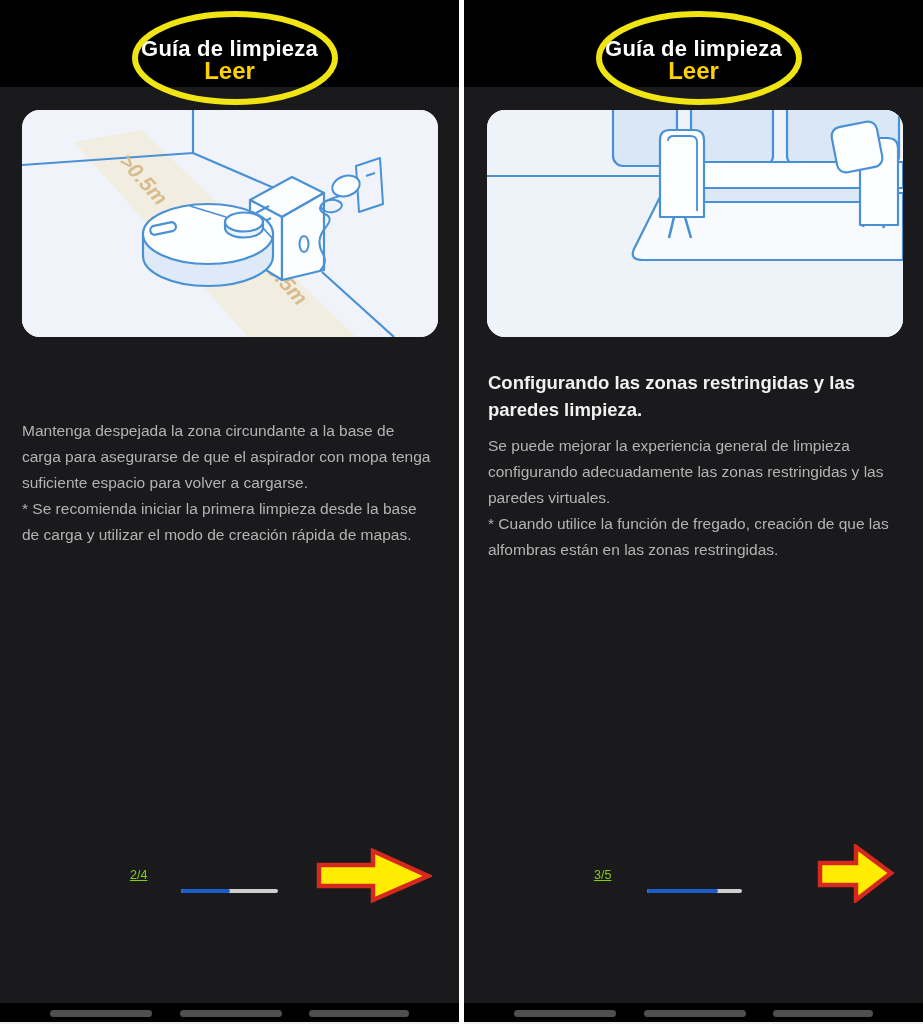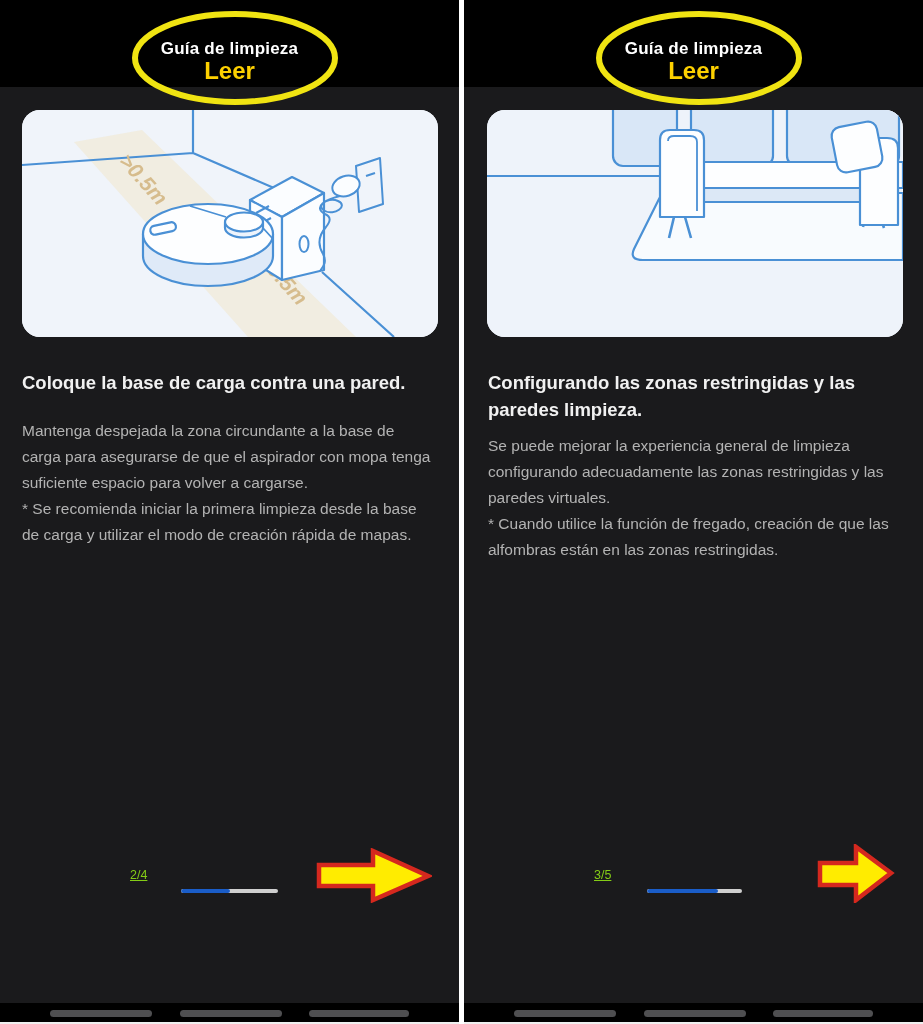--- a/index.html
+++ b/index.html
@@ -4,21 +4,21 @@
 <style>
   * { box-sizing: border-box; margin: 0; padding: 0; }
   html,body { width:923px; height:1024px; overflow:hidden; }
   body { background:#000; display:flex; font-family:"Liberation Sans", sans-serif; }
 
   .panel { position:relative; width:459px; height:1024px; background:#1a1a1c; overflow:hidden; }
   .divider { width:5px; height:1024px; background:#ffffff; flex:none; }
 
   .panel-header { position:absolute; top:0; left:0; right:0; height:87px; background:#000;
     display:flex; flex-direction:column; align-items:center; justify-content:flex-end; padding-bottom:6px; }
-  .header-title { color:#ffffff; font-size:17px; font-weight:bold; line-height:23px; letter-spacing:.2px; }
+  .header-title { color:#ffffff; font-size:22px; font-weight:bold; line-height:23px; letter-spacing:.2px; }
   .header-action { color:#fdd000; font-size:24px; font-weight:bold; line-height:21px; }
 
   .ellipse-annotation { position:absolute; left:130px; top:9px; width:210px; height:98px; z-index:6; pointer-events:none; }
 
   .illustration-card { position:absolute; left:22px; top:110px; width:416px; height:227px;
     border-radius:18px; overflow:hidden; background:#f0f4fa; }
   .panel.p2 .illustration-card { left:23px; }
 
   .slide-heading { position:absolute; left:22px; top:369px; width:430px; color:#f1f1f1;
     font-size:18.5px; font-weight:bold; line-height:27px; white-space:pre-line; }
@@ -90,21 +90,20 @@
         <path d="M121,124 L121,146 A65,30 0 0 0 251,146 L251,124" fill="#dfeaf8"></path>
         <ellipse cx="186" cy="124" rx="65" ry="30" fill="#fdfeff"></ellipse>
         <path d="M204,107 L168,96 M241,118 L251,129" stroke-width="1.8" fill="none"></path>
         <path d="M203,112 L203,118 A19,9.5 0 0 0 241,118 L241,112" fill="#eef4fc"></path>
         <ellipse cx="222" cy="112" rx="19" ry="9.5" fill="#fdfeff"></ellipse>
         <rect x="128" y="114" width="26" height="9" rx="4.5" transform="rotate(-12 141 118)" fill="#fdfeff"></rect>
       </g>
     </svg>
   </div>
 
-  <div class="slide-heading">Coloque la base de carga contra una pared.</div>
   <div class="slide-body">Mantenga despejada la zona circundante a la base de
 carga para asegurarse de que el aspirador con mopa tenga
 suficiente espacio para volver a cargarse.
 * Se recomienda iniciar la primera limpieza desde la base
 de carga y utilizar el modo de creación rápida de mapas.</div>
 
   <div class="progress-label">2/4</div>
   <div class="progress-track">
     <div class="progress-fill" style="width: 50%;"></div>
   </div>

